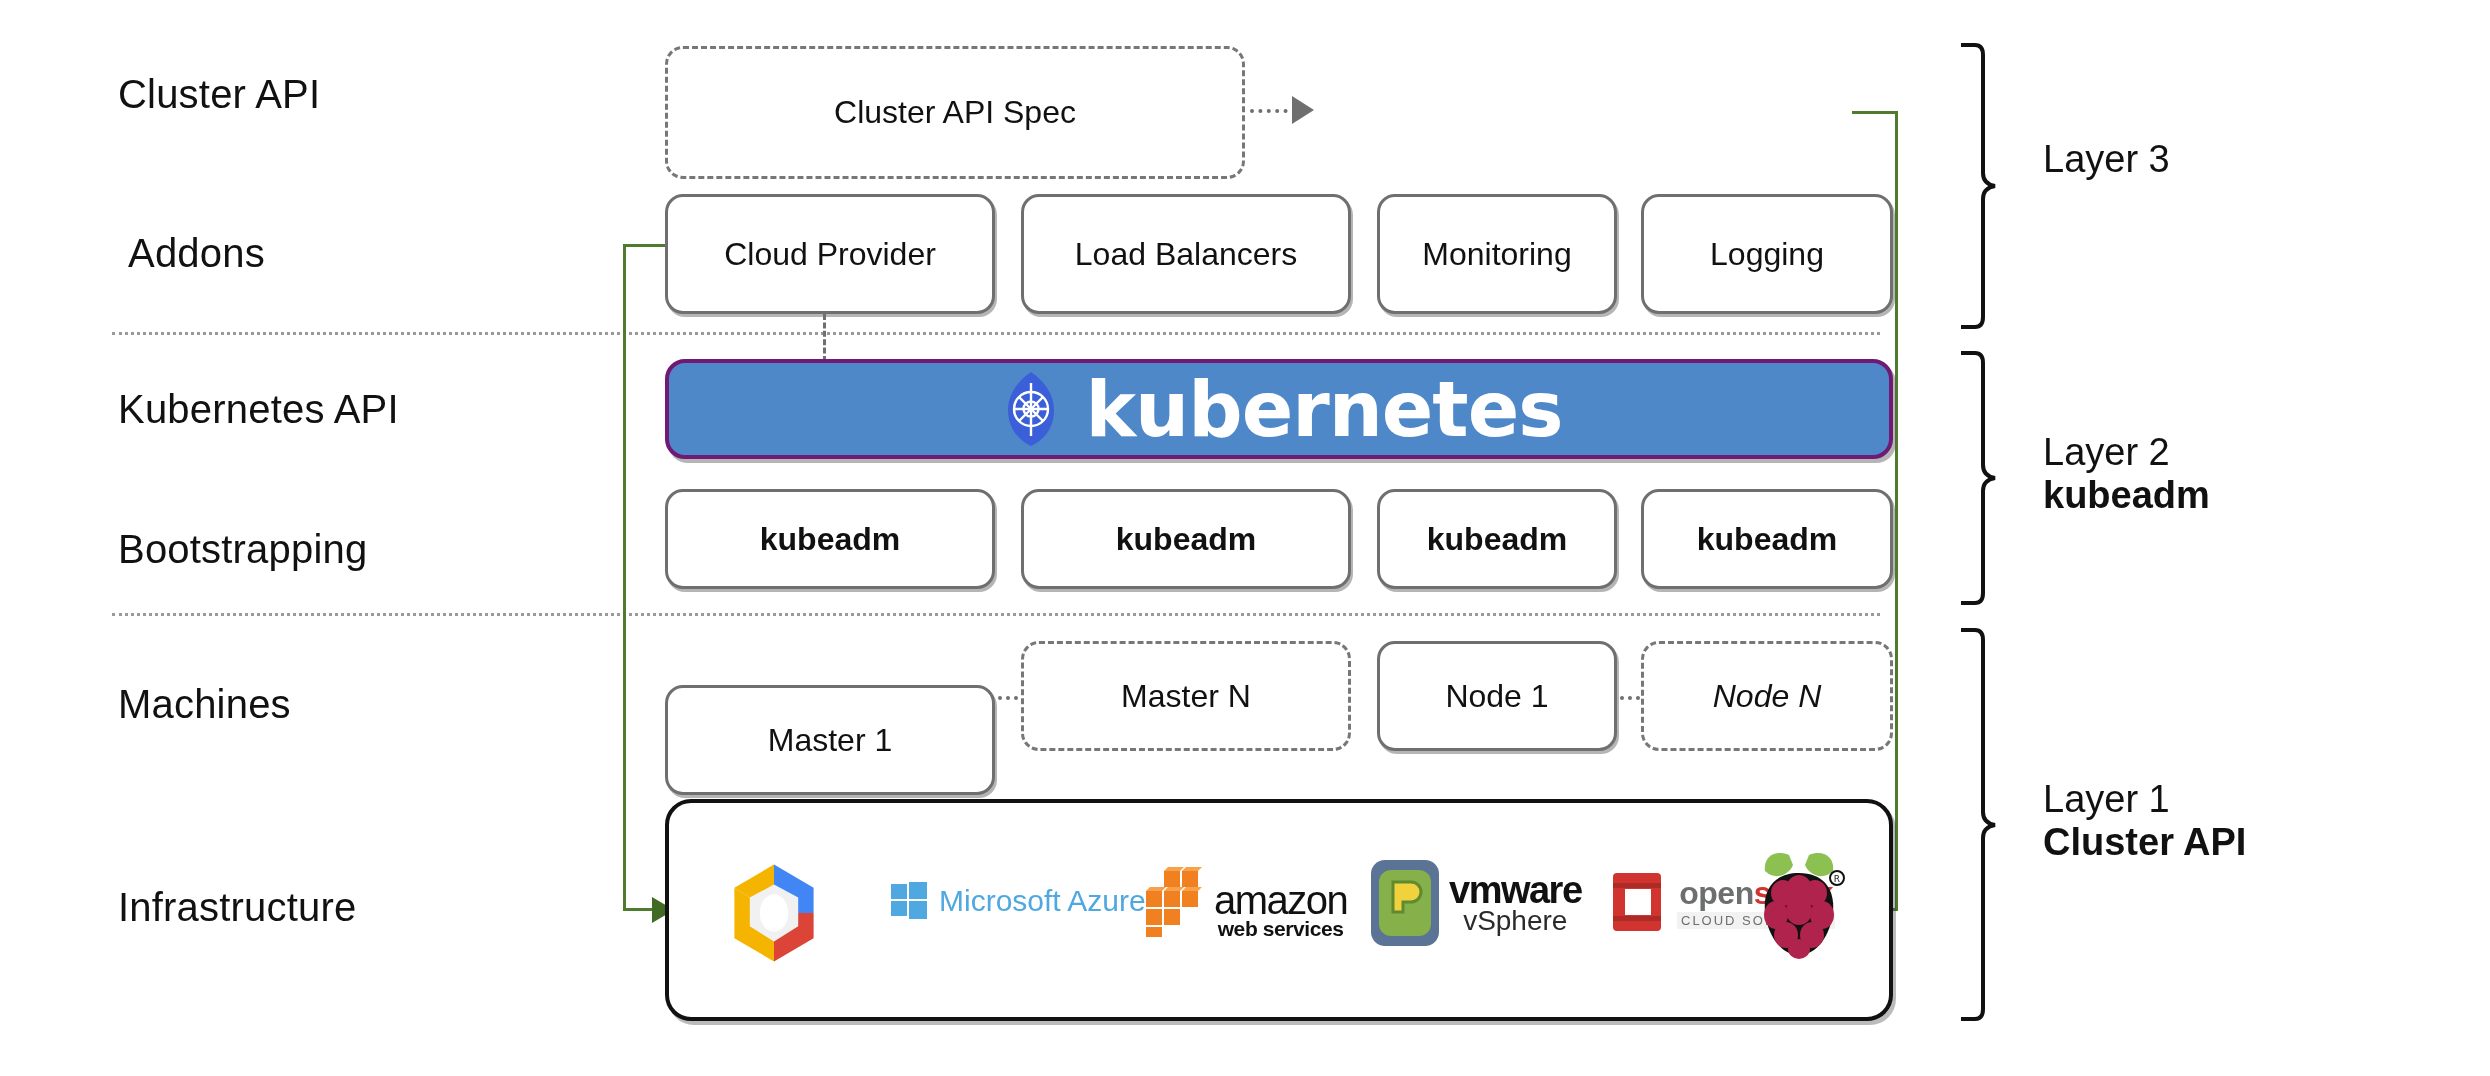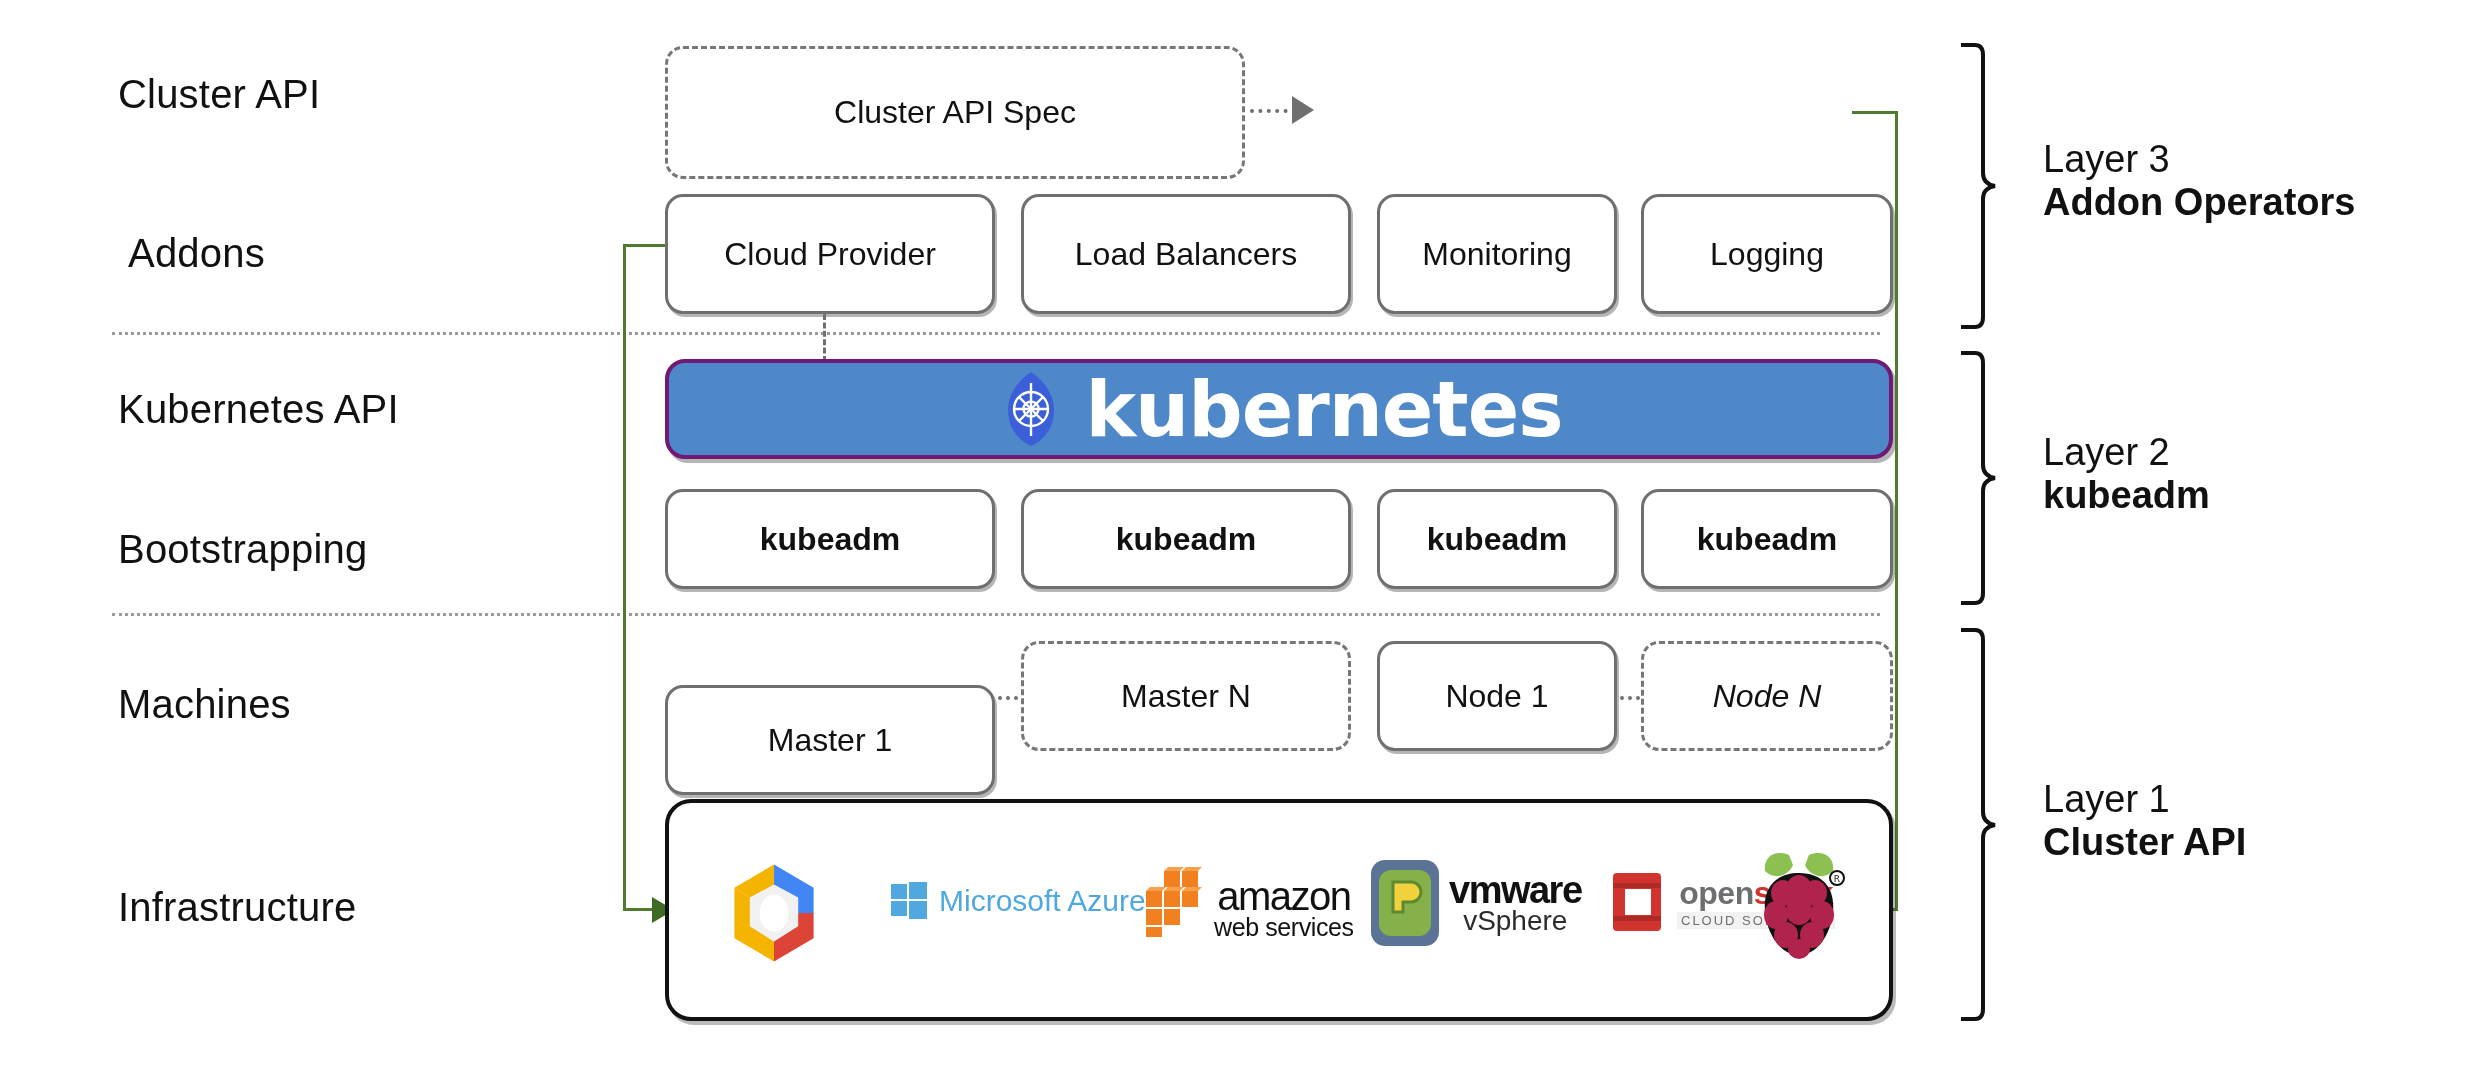--- a/index.html
+++ b/index.html
@@ -41,21 +41,21 @@
 
   .layer{position:absolute;}
   .layer .brace{position:absolute;left:0;top:0;}
   .layer .ltext{position:absolute;font-size:38px;line-height:1.12;color:#111;white-space:nowrap;}
   .layer .ltext b{font-weight:bold;display:block;}
 
   .logo{position:absolute;display:flex;align-items:center;}
   .az-txt{font-size:30px;color:#4fa8e0;font-weight:500;margin-left:10px;white-space:nowrap;}
   .aws-txt{display:flex;flex-direction:column;line-height:.94;margin-left:4px;}
   .aws-txt .a1{font-size:40px;font-weight:normal;letter-spacing:-1.5px;}
-  .aws-txt .a2{font-size:25px;font-weight:normal;letter-spacing:-.4px;}
+  .aws-txt .a2{font-size:21px;font-weight:bold;letter-spacing:-.4px;}
   .vm-txt{display:flex;flex-direction:column;line-height:.95;margin-left:8px;}
   .vm-txt .v1{font-size:38px;font-weight:bold;letter-spacing:-1.5px;}
   .vm-txt .v2{font-size:28px;color:#2b2b2b;}
   .os-txt{display:flex;flex-direction:column;line-height:1;margin-left:8px;}
   .os-txt .o1{font-size:32px;font-weight:bold;color:#6d6e70;letter-spacing:-.5px;}
   .os-txt .o1 i{font-style:normal;color:#d1332e;}
   .os-txt .o2{font-size:13px;color:#6d6e70;letter-spacing:2px;background:#f2f2f2;padding:2px 4px;margin-top:3px;}
 </style>
 </head>
 <body>
@@ -247,21 +247,20 @@
       </svg>
     </div>
   </div>
 
   <div class="layer" style="left:1955px;top:40px;width:520px;height:290px;">
     <svg class="brace" width="48" height="290" viewBox="0 0 48 290">
       <path d="M6 4 H20 Q28 4 28 14 V132 Q28 143 40 145 Q28 147 28 158 V276 Q28 286 20 286 H6" fill="none" stroke="#111" stroke-width="4"></path>
     </svg>
     <div class="ltext" style="left:88px;top:97px;">
       <span>Layer 3</span>
-      <b>Addon Operators</b>
     </div>
   </div>
 
   <div class="layer" style="left:1955px;top:348px;width:520px;height:258px;">
     <svg class="brace" width="48" height="258" viewBox="0 0 48 258">
       <path d="M6 4 H20 Q28 4 28 14 V116 Q28 127 40 129 Q28 131 28 142 V244 Q28 254 20 254 H6" fill="none" stroke="#111" stroke-width="4"></path>
     </svg>
     <div class="ltext" style="left:88px;top:82px;">
       <span>Layer 2</span>
       <b>kubeadm</b>

